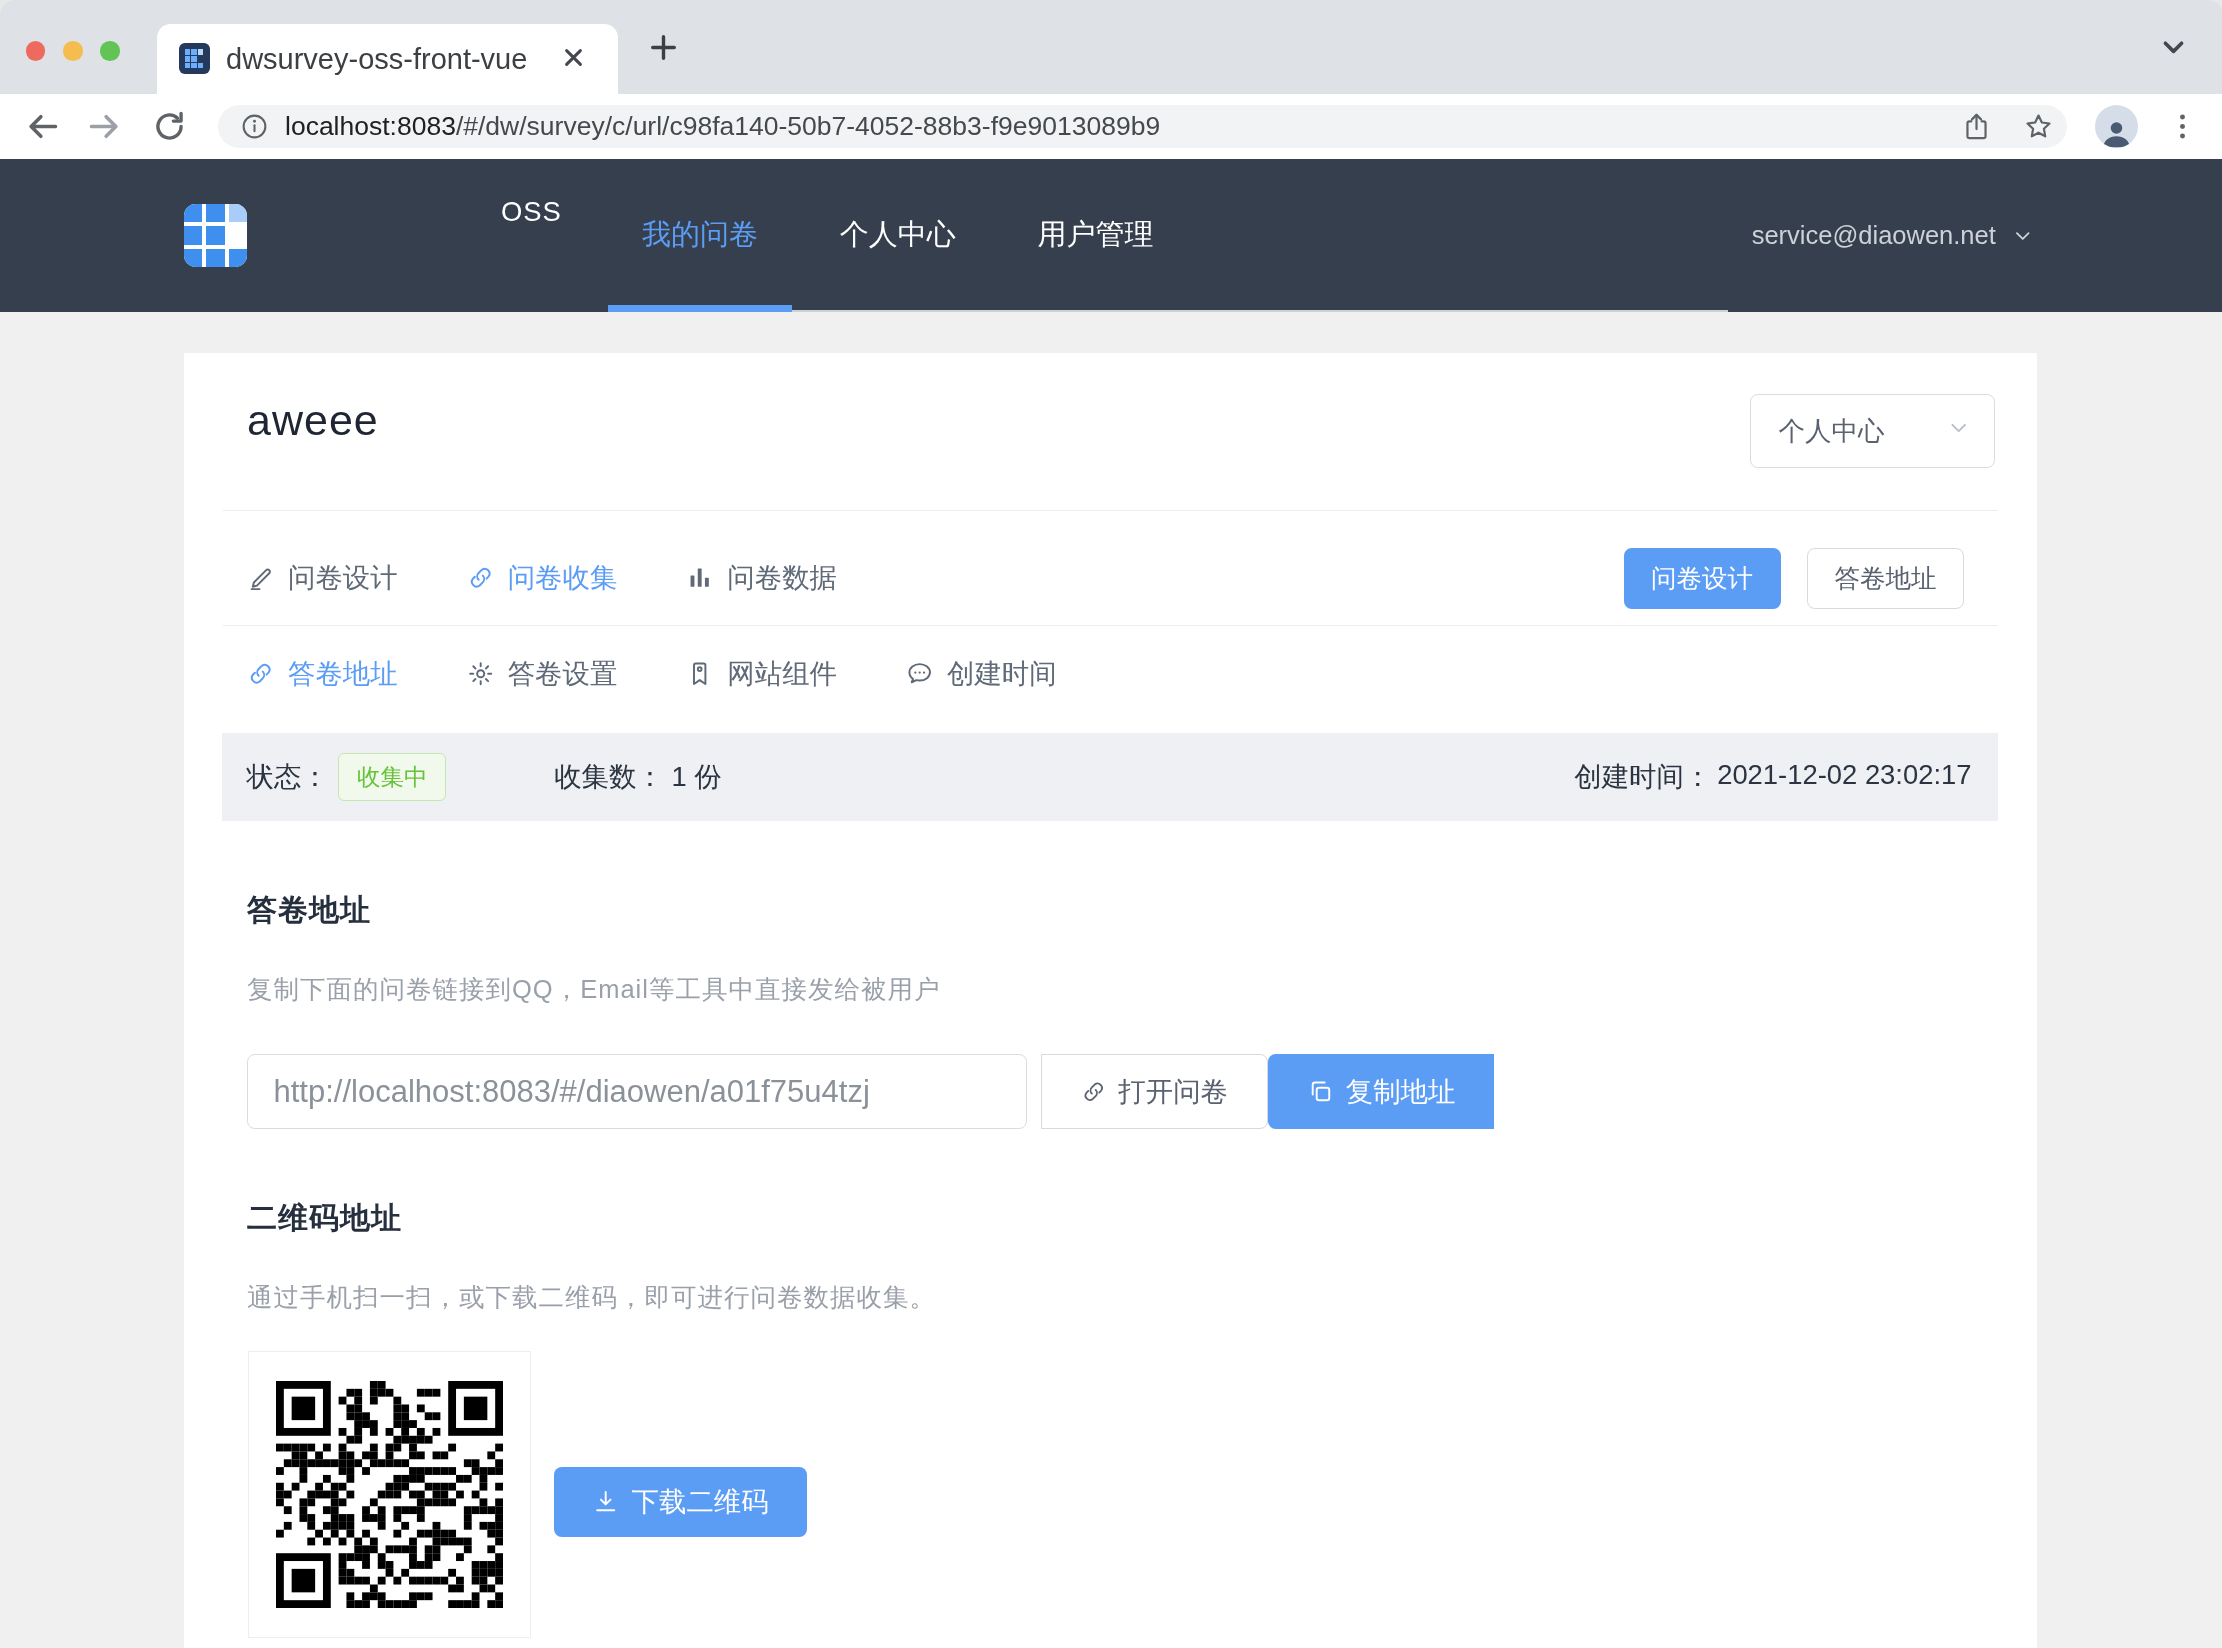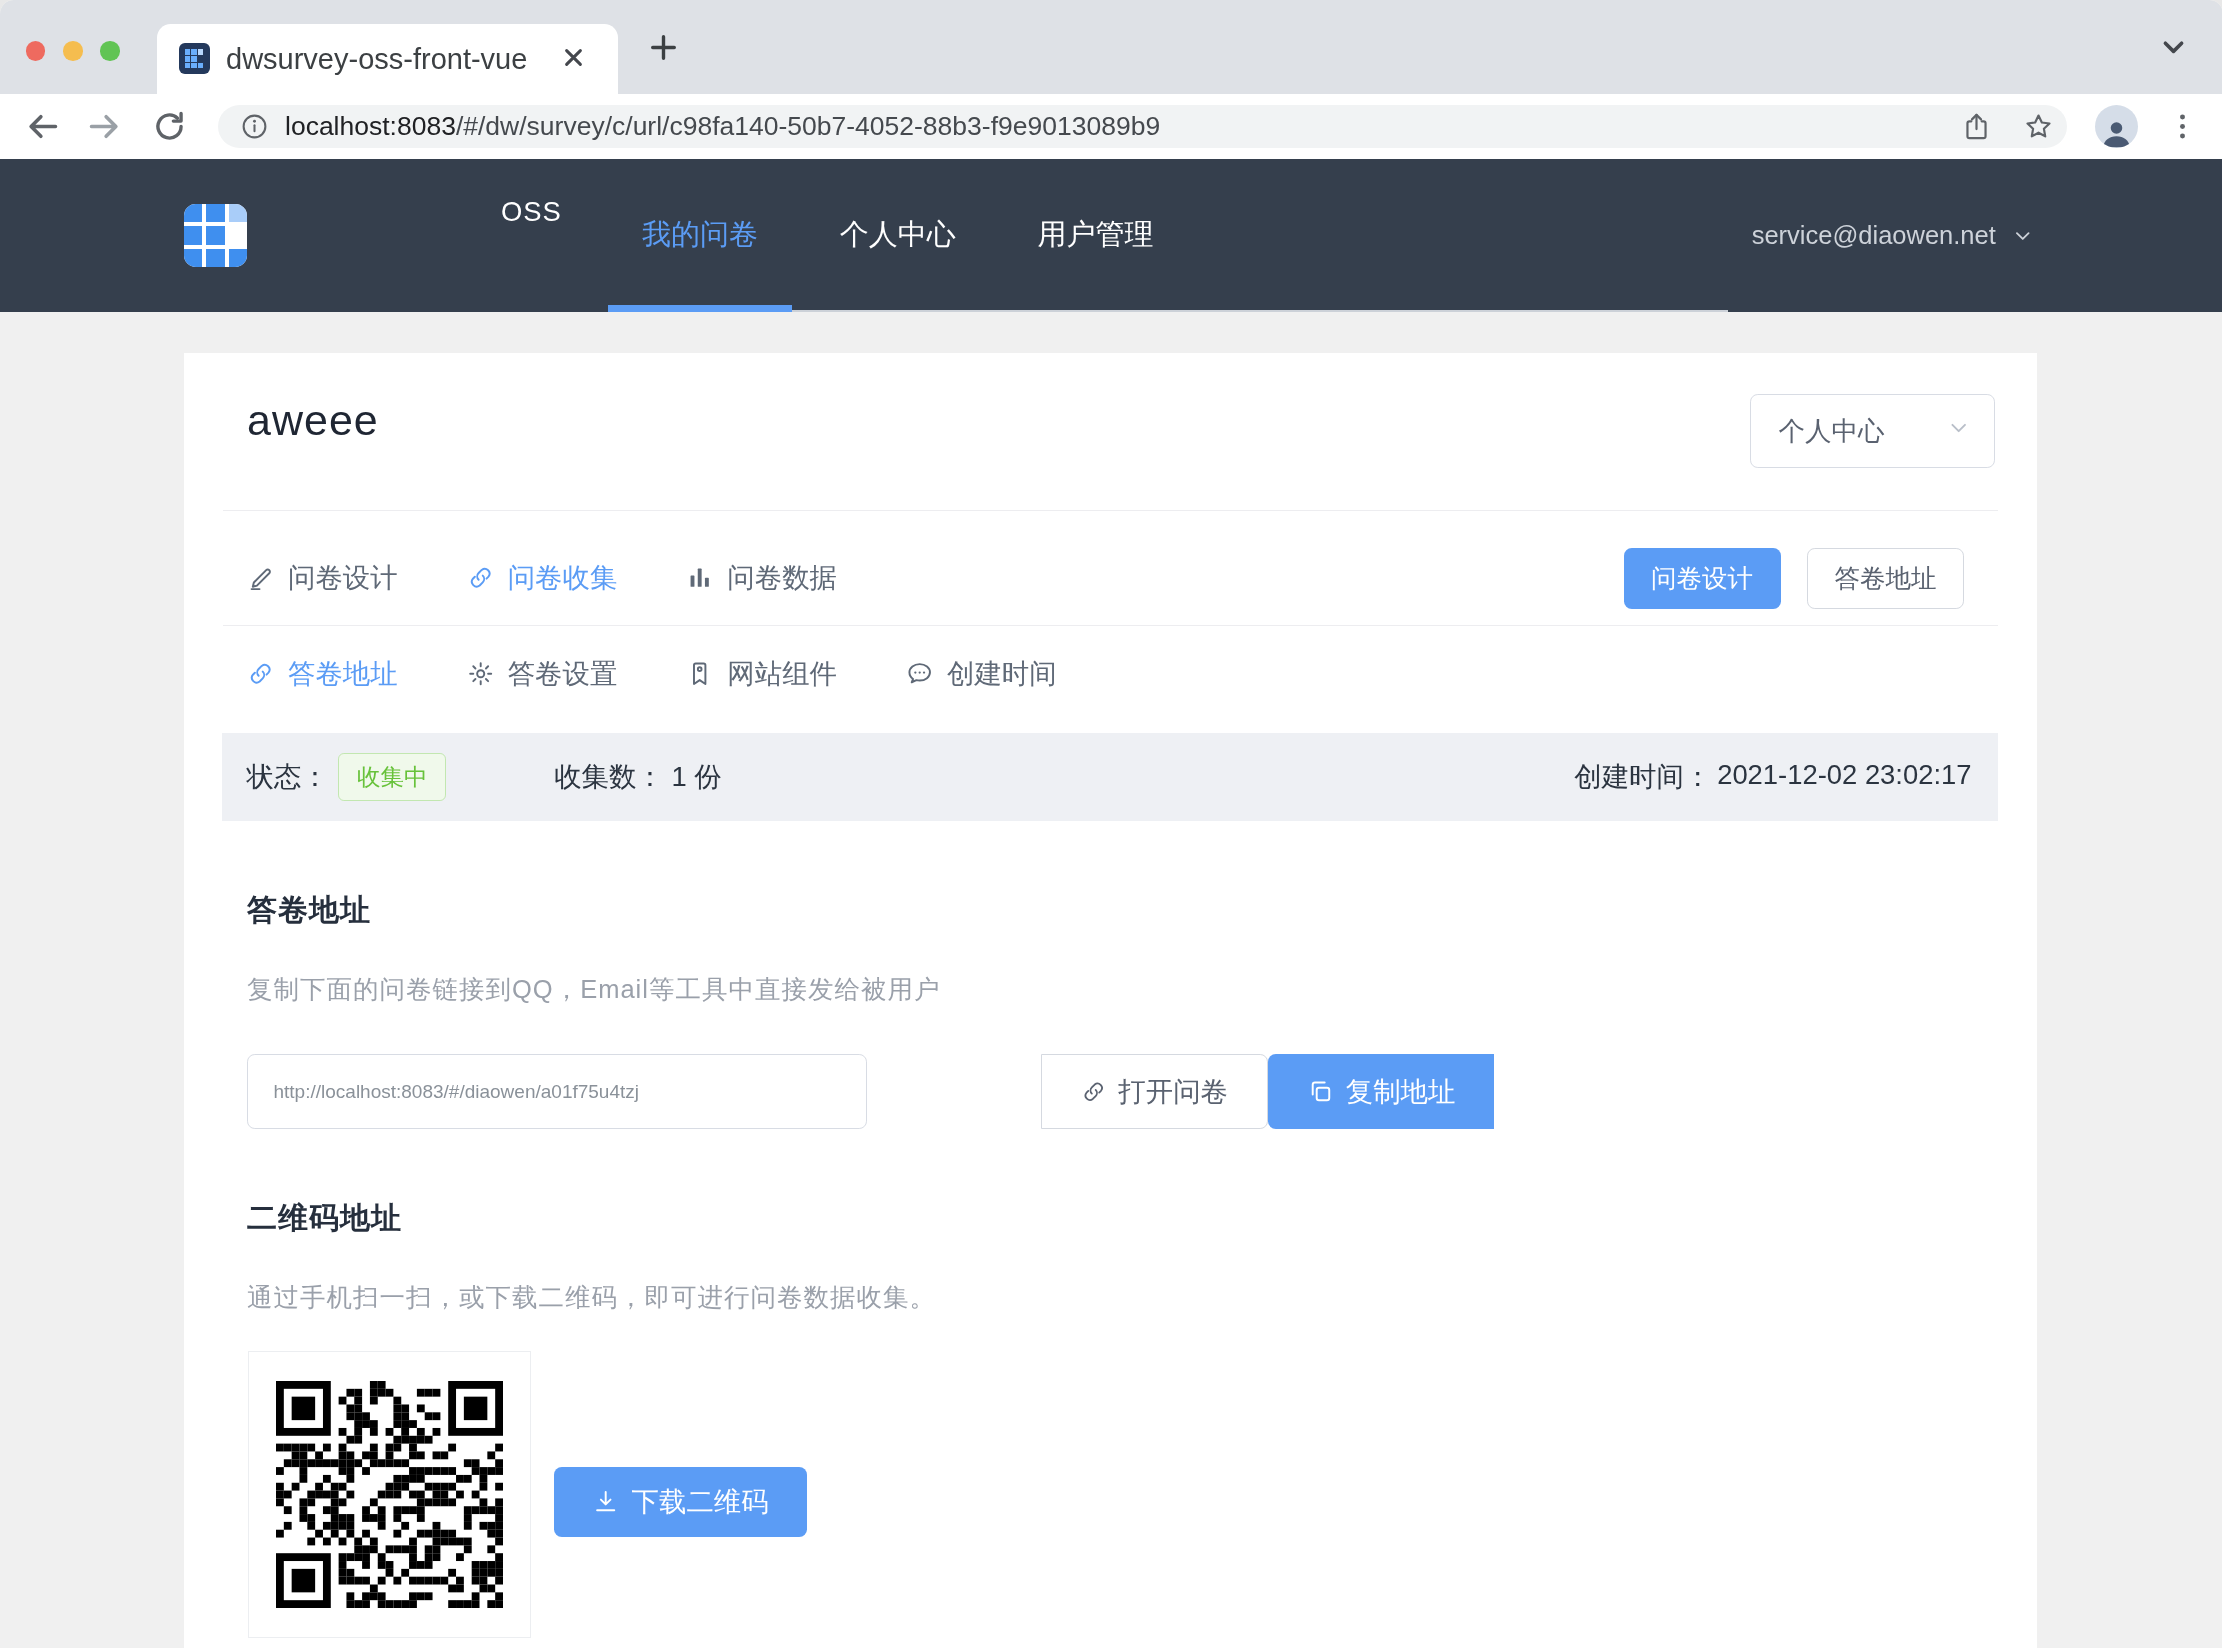--- a/index.html
+++ b/index.html
@@ -56,21 +56,21 @@
   .btn.primary{background:#5b9cf5;color:#fff;border:none;}
   .btn.plain{background:#fff;color:#5a6270;border:1px solid #d5d9e0;}
   .act-btn{width:157px;height:61px;}
   .statusbar{left:38px;top:380px;width:1776px;height:88px;background:#eef0f4;display:flex;align-items:center;}
   .statusbar .lab{font-size:27.4px;color:#2b3440;white-space:nowrap;}
   .badge{margin-left:9.8px;padding:6.9px 17.6px;background:#f0f9eb;border:1px solid #c2e7b0;border-radius:5.9px;font-size:23.5px;color:#67c23a;white-space:nowrap;}
   .cnt{margin-left:108px;}
   .created{margin-left:auto;margin-right:26.5px;display:flex;gap:5.9px;}
   .sechead{left:63px;font-size:30px;font-weight:700;color:#262f3d;letter-spacing:1px;}
   .secdesc{left:63px;font-size:25.5px;color:#9aa0aa;letter-spacing:1px;}
-  .linkinput{left:63px;top:701px;width:620px;height:75px;border:1px solid #d8dce4;border-radius:7.8px;box-sizing:border-box;padding:0 25.5px;font-size:19px;color:#8a9199;font-family:"Liberation Sans","DejaVu Sans",sans-serif;outline:none;background:#fff;}
+  .linkinput{left:63px;top:701px;width:780px;height:75px;border:1px solid #d8dce4;border-radius:7.8px;box-sizing:border-box;padding:0 25.5px;font-size:31px;color:#8a9199;font-family:"Liberation Sans","DejaVu Sans",sans-serif;outline:none;background:#fff;}
   .btngroup{left:857px;top:701px;height:75px;display:flex;position:absolute;}
   .btn.copy{width:226px;height:75px;border-radius:7.8px 0 0 7.8px;font-size:27.4px;}
   .btn.open{width:227px;height:75px;border-radius:0 7.8px 7.8px 0;font-size:27.4px;}
   .qrbox{left:64px;top:998px;width:283px;height:287px;border:1px solid #eceef1;background:#fff;box-sizing:border-box;display:flex;align-items:center;justify-content:center;}
   .dlbtn{left:370px;top:1114px;width:253px;height:70px;font-size:27.4px;position:absolute;}
   
   .ic path,.ic circle,.ic rect,.ic line,.ic polyline{fill:none;stroke:currentColor;stroke-width:1.7;stroke-linecap:round;stroke-linejoin:round;}
   .ic .f{fill:currentColor;stroke:none;}
   .ic.thick path,.ic.thick line,.ic.thick polyline,.ic.thick circle,.ic.thick rect{stroke-width:2.2;}
 </style>

